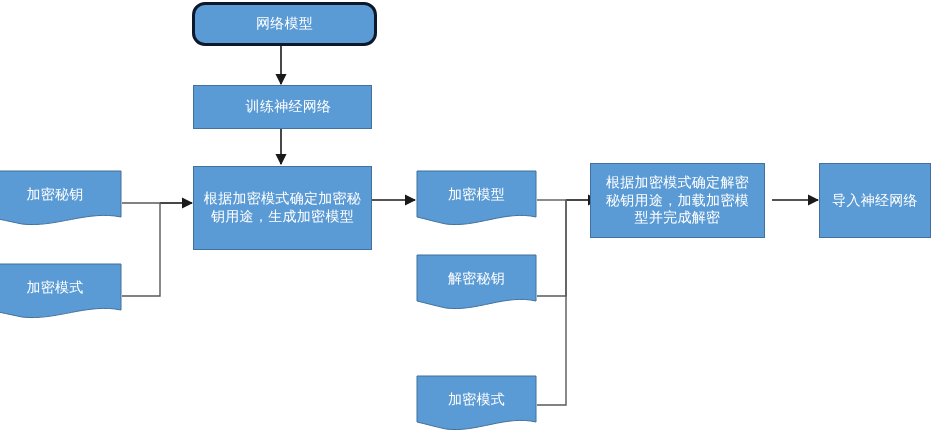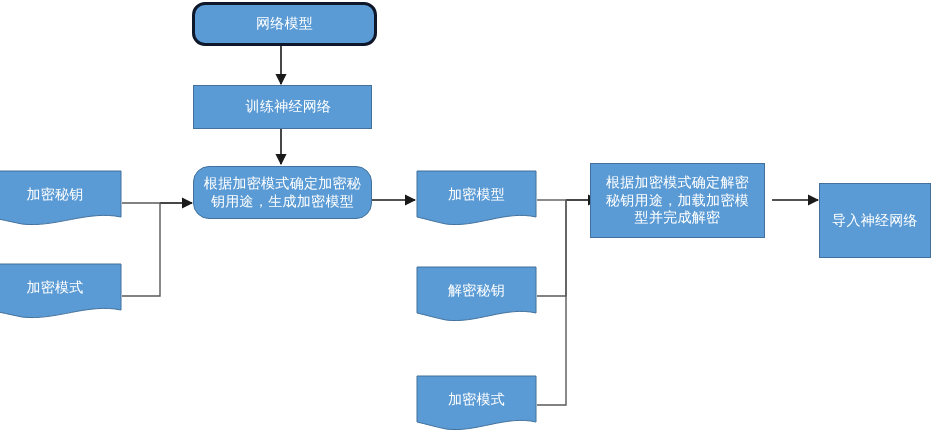--- a/index.html
+++ b/index.html
@@ -135,46 +135,46 @@
     <span class="doc-label">加密秘钥</span>
   </div>
 
   <div class="node doc" style="left:-12px; top:263px; width:134px; height:58px;">
     <svg class="doc-svg" viewBox="0 0 134 58" preserveAspectRatio="none" xmlns="http://www.w3.org/2000/svg">
       <path d="M 1 1 L 133 1 L 133 47 C 100 40 67 58 34 54 C 23 52 12 49 1 47 Z" fill="#5b9bd5" stroke="#41719c" stroke-width="1"></path>
     </svg>
     <span class="doc-label">加密模式</span>
   </div>
 
-  <div class="node rect multiline" style="left:193px; top:166px; width:179px; height:53px;border-radius:16px;">
+  <div class="node rect multiline" style="left:193px; top:166px; width:179px; height:84px;">
     <span>根据加密模式确定加密秘钥用途，生成加密模型</span>
   </div>
 
   <div class="node doc" style="left:416px; top:170px; width:121px; height:58px;justify-content:center;">
     <svg class="doc-svg" viewBox="0 0 121 58" preserveAspectRatio="none" xmlns="http://www.w3.org/2000/svg">
       <path d="M 1 1 L 120 1 L 120 47 C 90 40 60 58 30 54 C 20 52 10 49 1 47 Z" fill="#5b9bd5" stroke="#41719c" stroke-width="1"></path>
     </svg>
     <span class="doc-label">加密模型</span>
   </div>
 
-  <div class="node doc" style="left:416px; top:266px; width:121px; height:58px;">
+  <div class="node doc" style="left:416px; top:254px; width:121px; height:58px;">
     <svg class="doc-svg" viewBox="0 0 121 58" preserveAspectRatio="none" xmlns="http://www.w3.org/2000/svg">
       <path d="M 1 1 L 120 1 L 120 47 C 90 40 60 58 30 54 C 20 52 10 49 1 47 Z" fill="#5b9bd5" stroke="#41719c" stroke-width="1"></path>
     </svg>
     <span class="doc-label">解密秘钥</span>
   </div>
 
   <div class="node doc" style="left:416px; top:375px; width:121px; height:58px;">
     <svg class="doc-svg" viewBox="0 0 121 58" preserveAspectRatio="none" xmlns="http://www.w3.org/2000/svg">
       <path d="M 1 1 L 120 1 L 120 47 C 90 40 60 58 30 54 C 20 52 10 49 1 47 Z" fill="#5b9bd5" stroke="#41719c" stroke-width="1"></path>
     </svg>
     <span class="doc-label">加密模式</span>
   </div>
 
   <div class="node rect multiline" style="left:590px; top:163px; width:175px; height:75px;">
     <span>根据加密模式确定解密秘钥用途，加载加密模型并完成解密</span>
   </div>
 
-  <div class="node rect" style="left:819px; top:163px; width:112px; height:75px;margin-top:20px;">
+  <div class="node rect" style="left:819px; top:163px; width:112px; height:75px;">
     <span>导入神经网络</span>
   </div>
 
 </div>
 
 </body></html>

